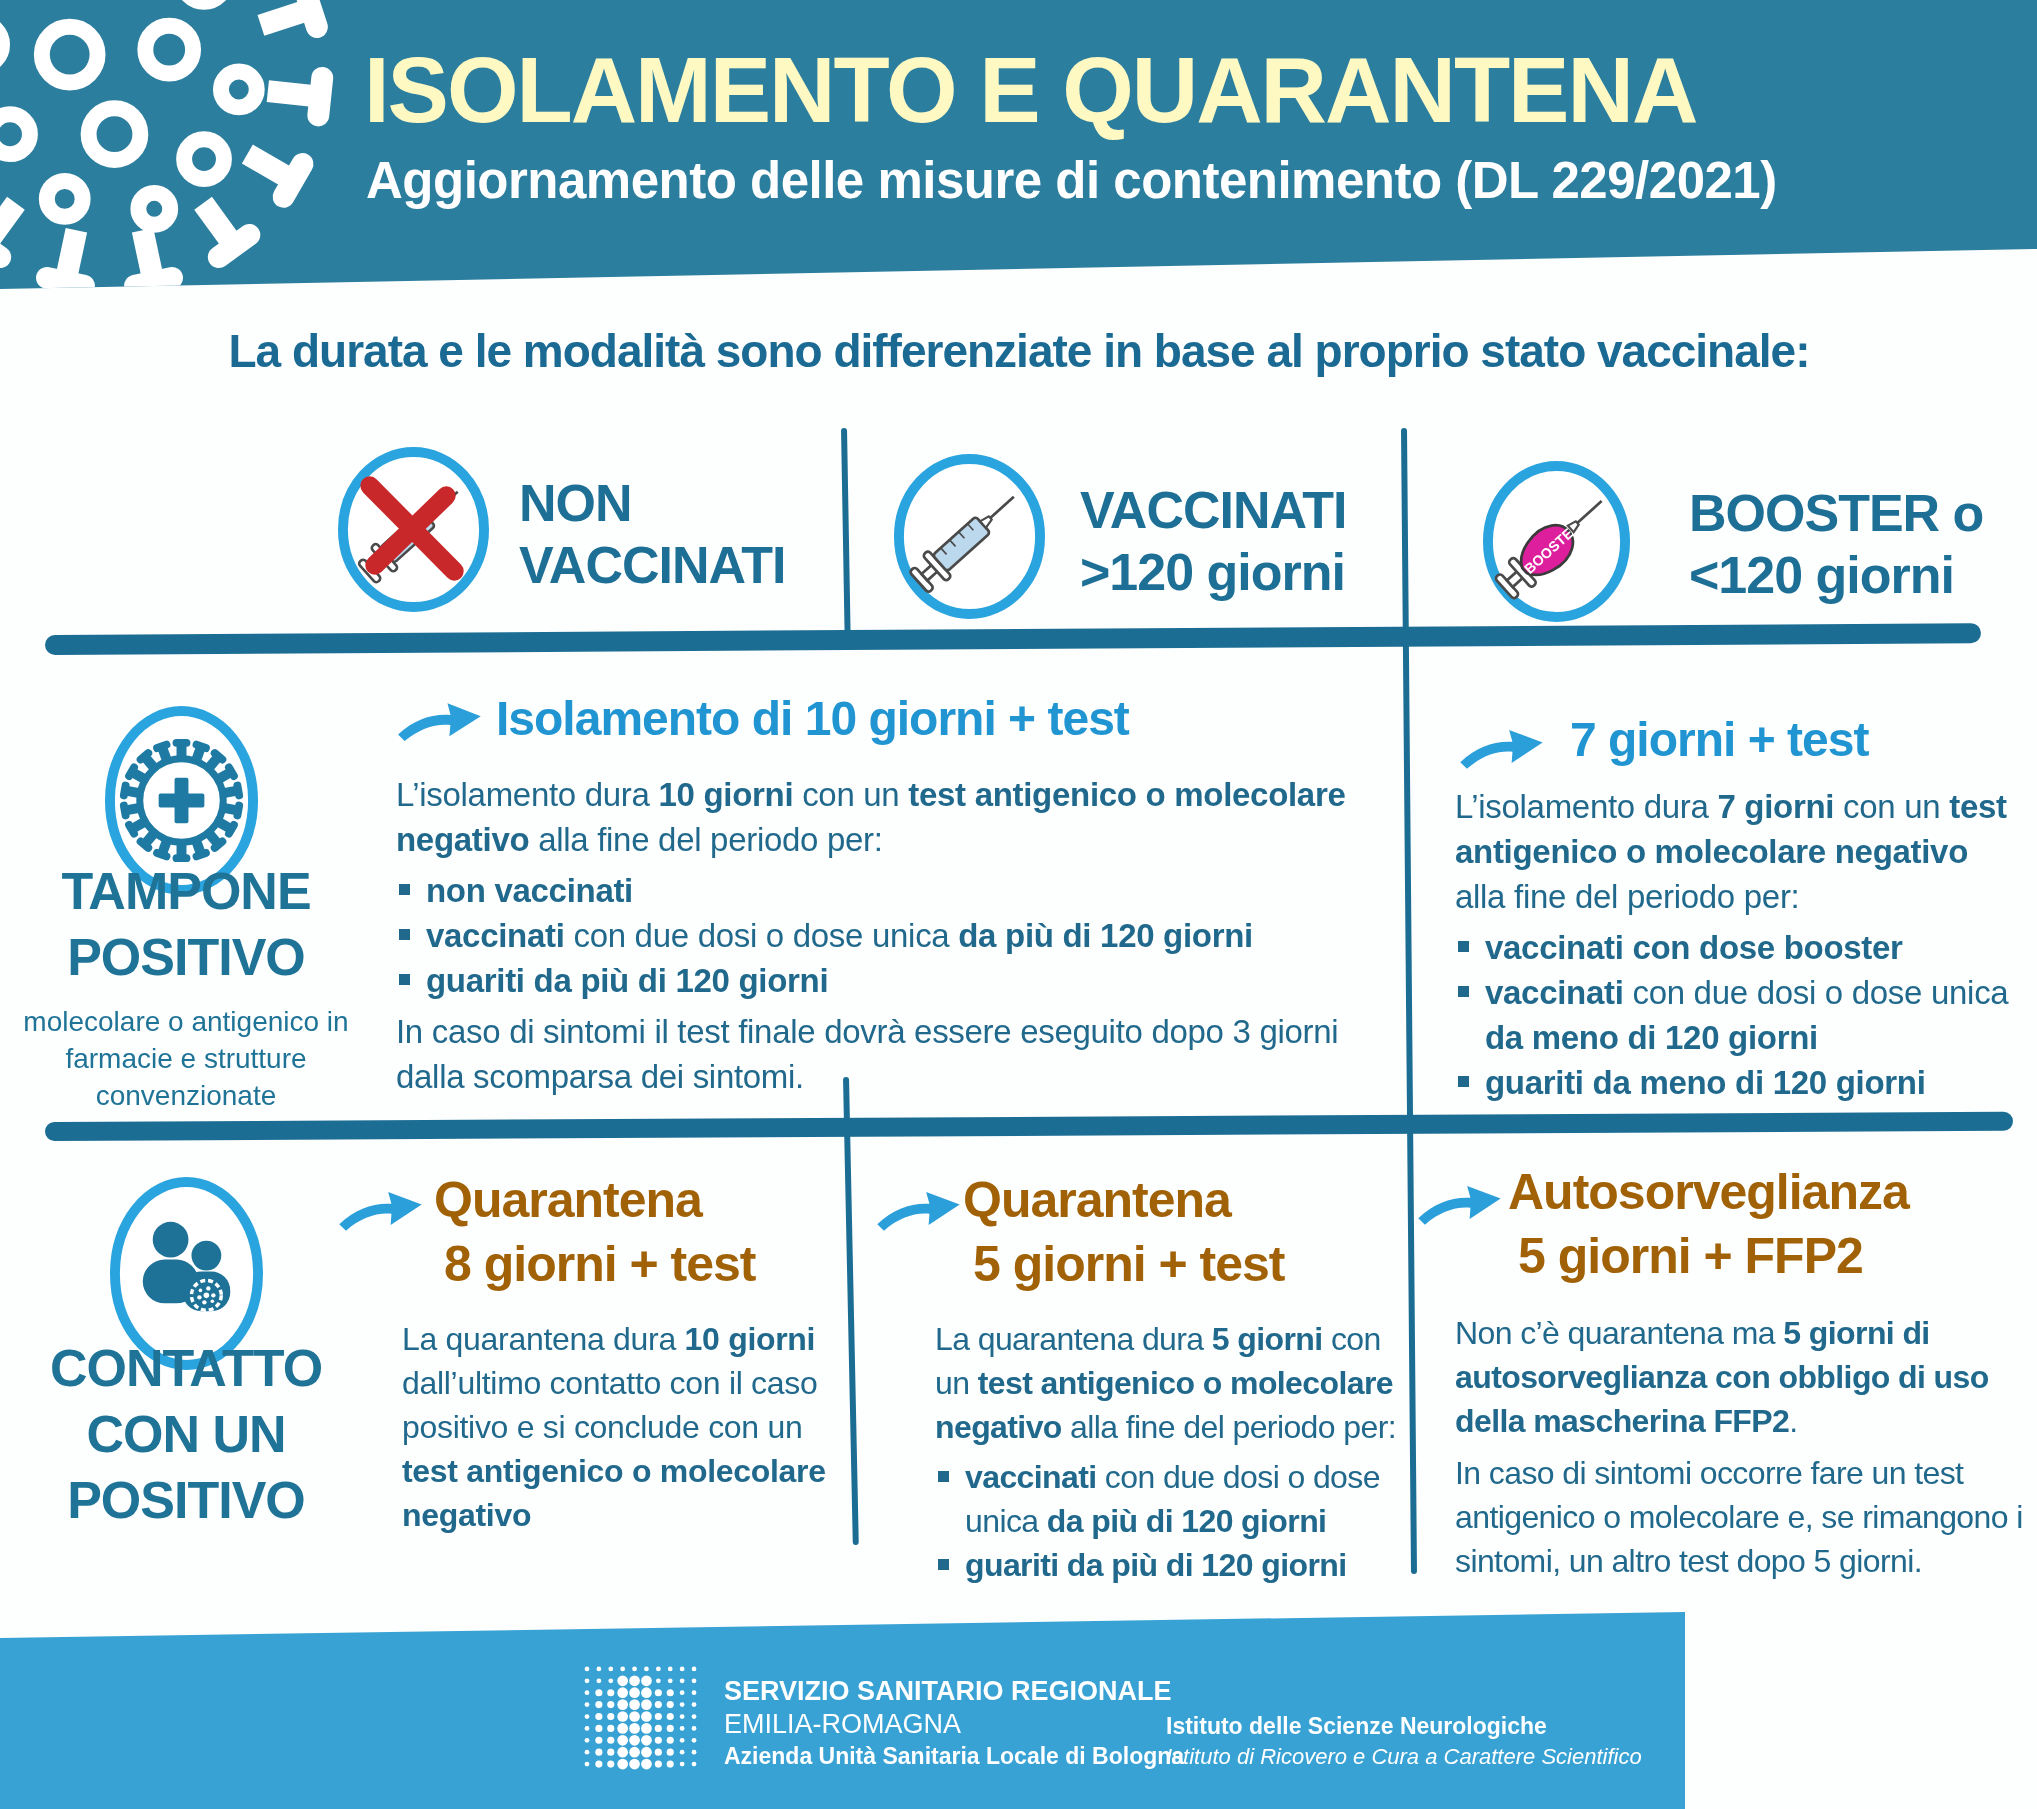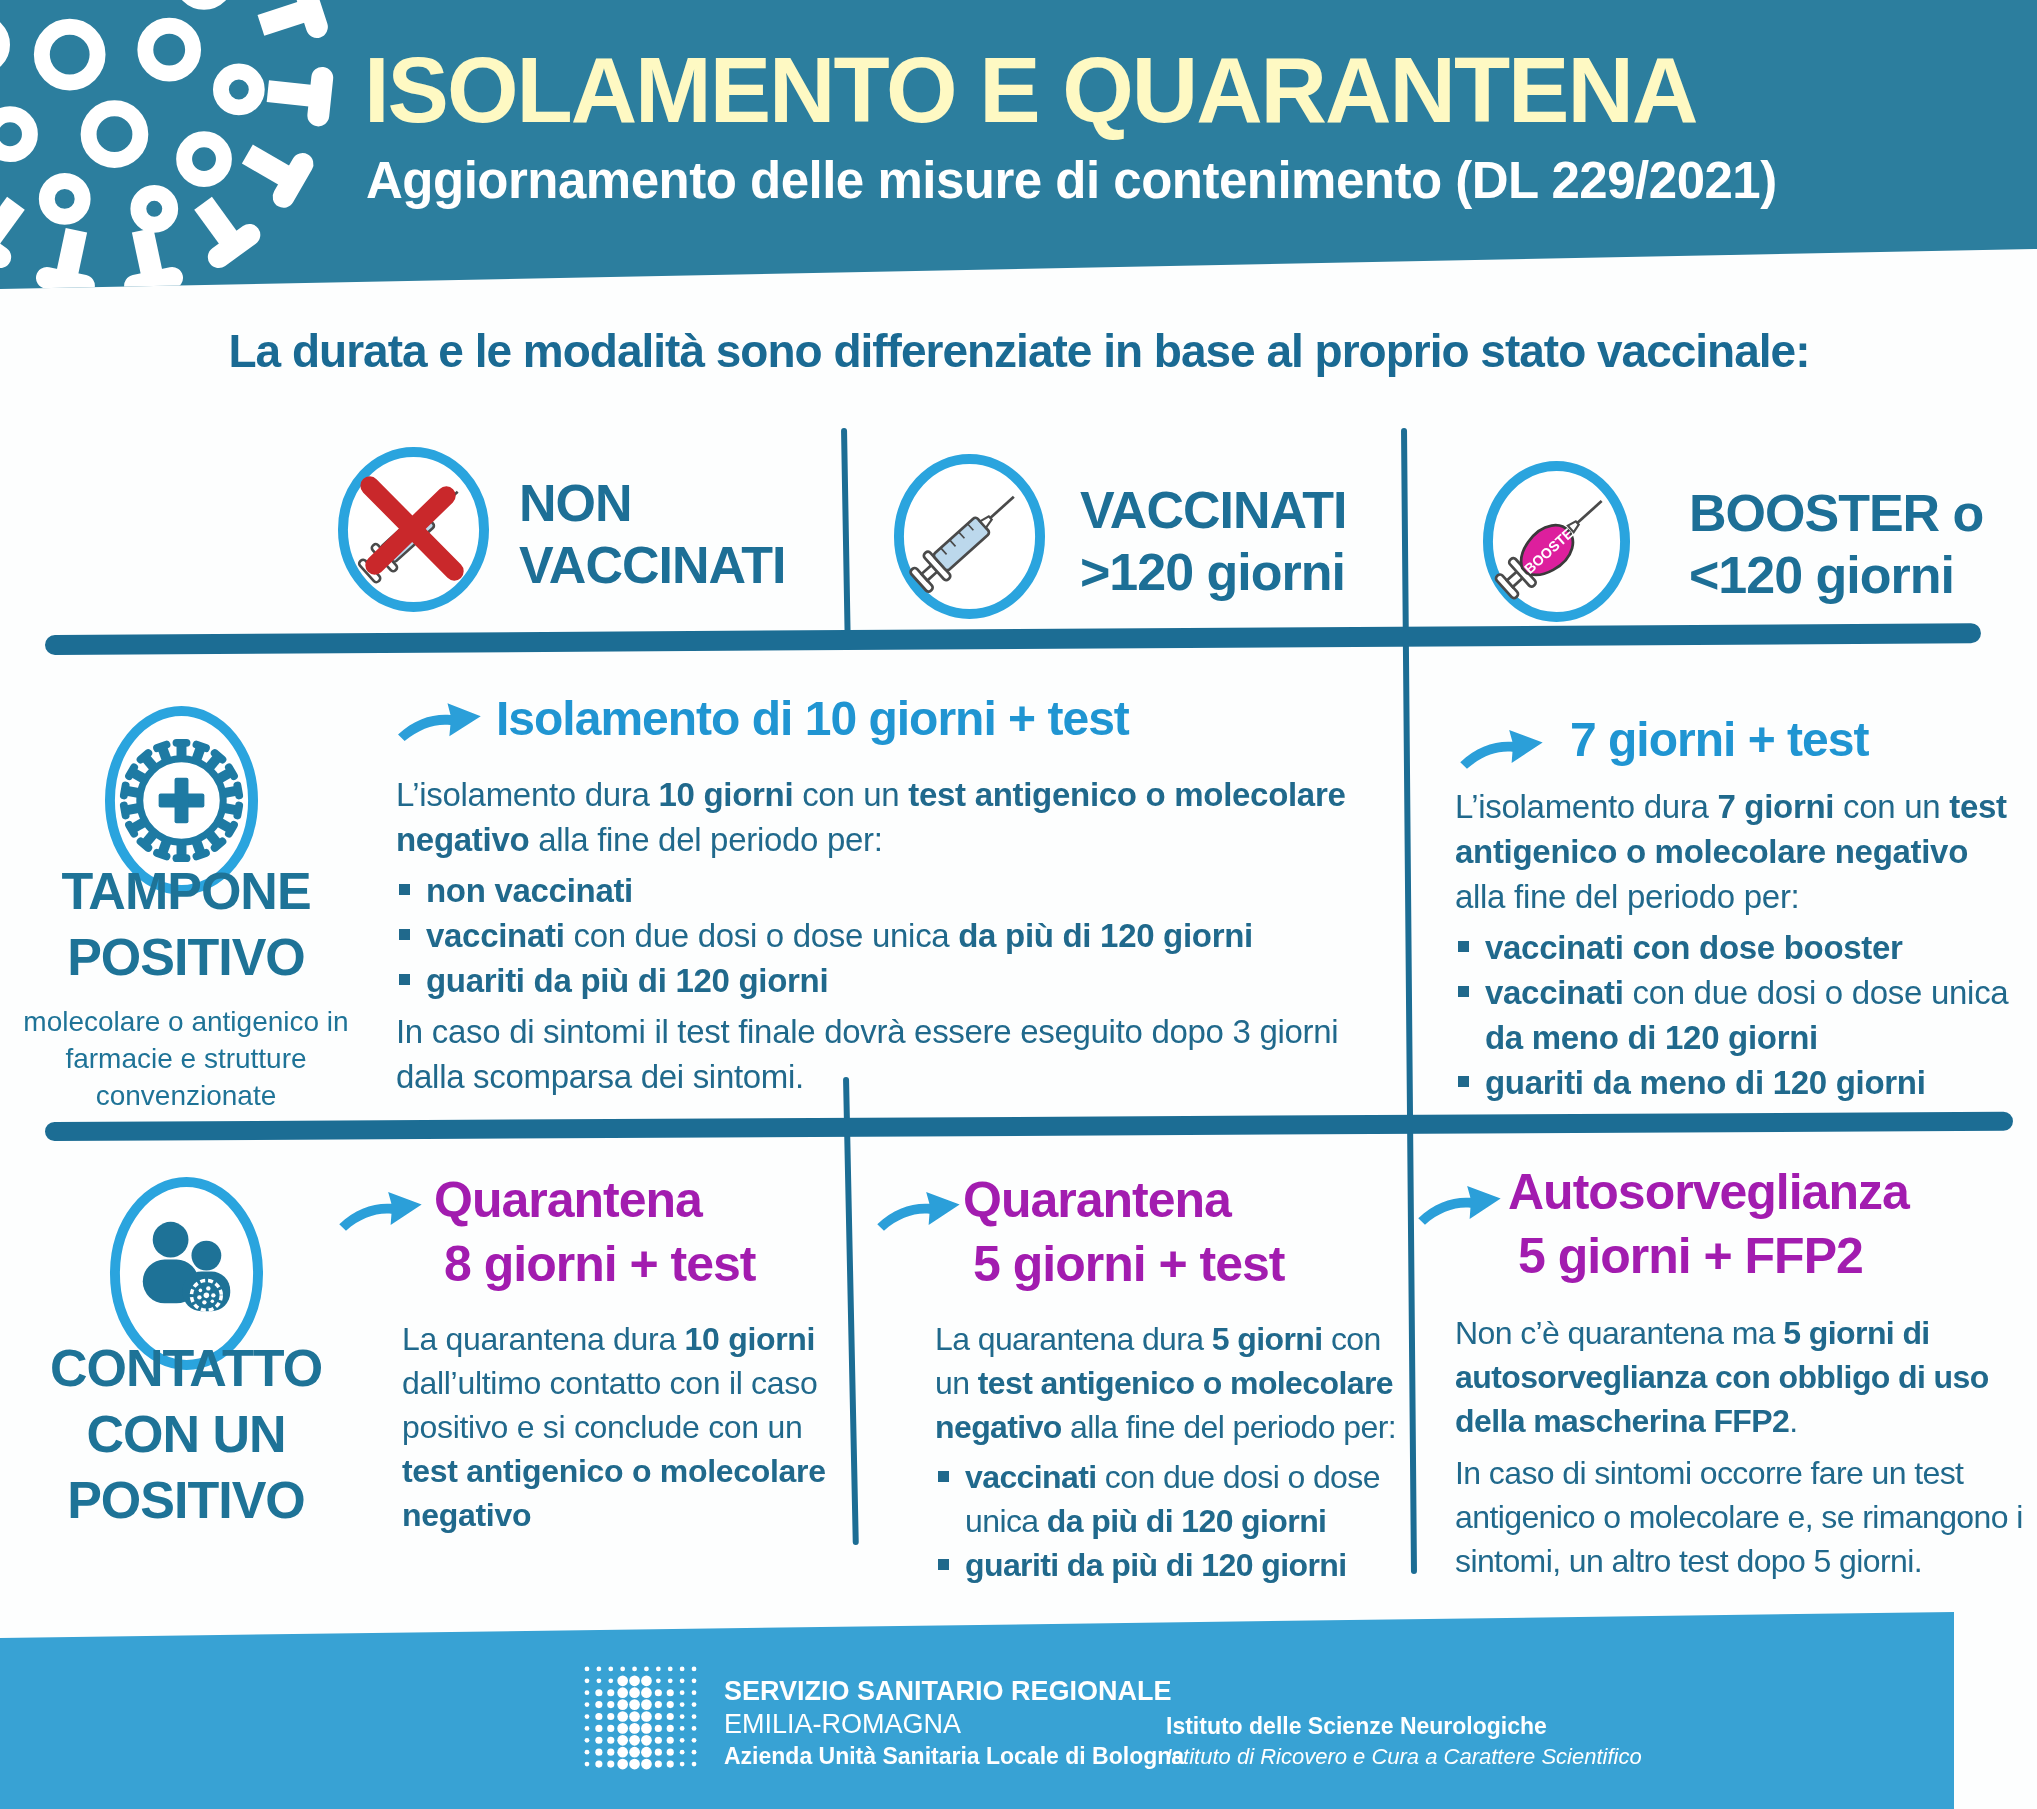--- a/index.html
+++ b/index.html
@@ -18,39 +18,39 @@
 
   
   .vline{width:6px;background:#1c6d94;border-radius:3px;transform-origin:top center;}
   .hbar{height:20px;background:#1c6d94;border-radius:10px;transform-origin:left center;}
 
   
   .colhead{color:#1d6f96;font-size:52px;font-weight:bold;line-height:62px;letter-spacing:-1px;white-space:nowrap;}
 
   
   .rh1{color:#2095d2;font-size:48px;font-weight:bold;letter-spacing:-1px;white-space:nowrap;}
-  .rh2{color:#a21caf;font-size:50px;font-weight:bold;line-height:64px;letter-spacing:-1px;white-space:nowrap;}
+  .rh2{color:#a16207;font-size:50px;font-weight:bold;line-height:64px;letter-spacing:-1px;white-space:nowrap;}
   .rh2 .l2{padding-left:10px;}
 
   
   .body{color:#20698c;font-size:33px;line-height:45px;letter-spacing:-0.3px;}
   .body b{font-weight:bold;}
   .body p{margin:0;}
   .body ul{margin:6px 0 0 0;padding:0;list-style:none;}
   .body li{position:relative;padding-left:30px;}
   .body li::before{content:"";position:absolute;left:3px;top:16px;width:11px;height:11px;background:#20698c;}
   .body .note{margin-top:6px;}
   .b2{font-size:32px;line-height:44px;}
 
   
   .labelTitle{color:#1e7397;font-size:52px;font-weight:bold;line-height:66px;text-align:center;letter-spacing:-1px;}
   .labelSub{color:#1e7397;font-size:28px;line-height:37px;text-align:center;}
 
   
-  .ftr{left:0;top:1592px;width:1954px;height:218px;background:#38a2d4;
+  .ftr{left:0;top:1592px;width:1685px;height:218px;background:#38a2d4;
        clip-path:polygon(0 46px,100% 20px,100% 100%,0 100%);}
   .f-b{color:#fff;font-weight:bold;white-space:nowrap;}
   .f-r{color:#fff;font-weight:400;white-space:nowrap;}
 
   .arrow-svg{width:92px;height:48px;}
 </style>
 </head>
 <body>
 
 <div class="canvas">

